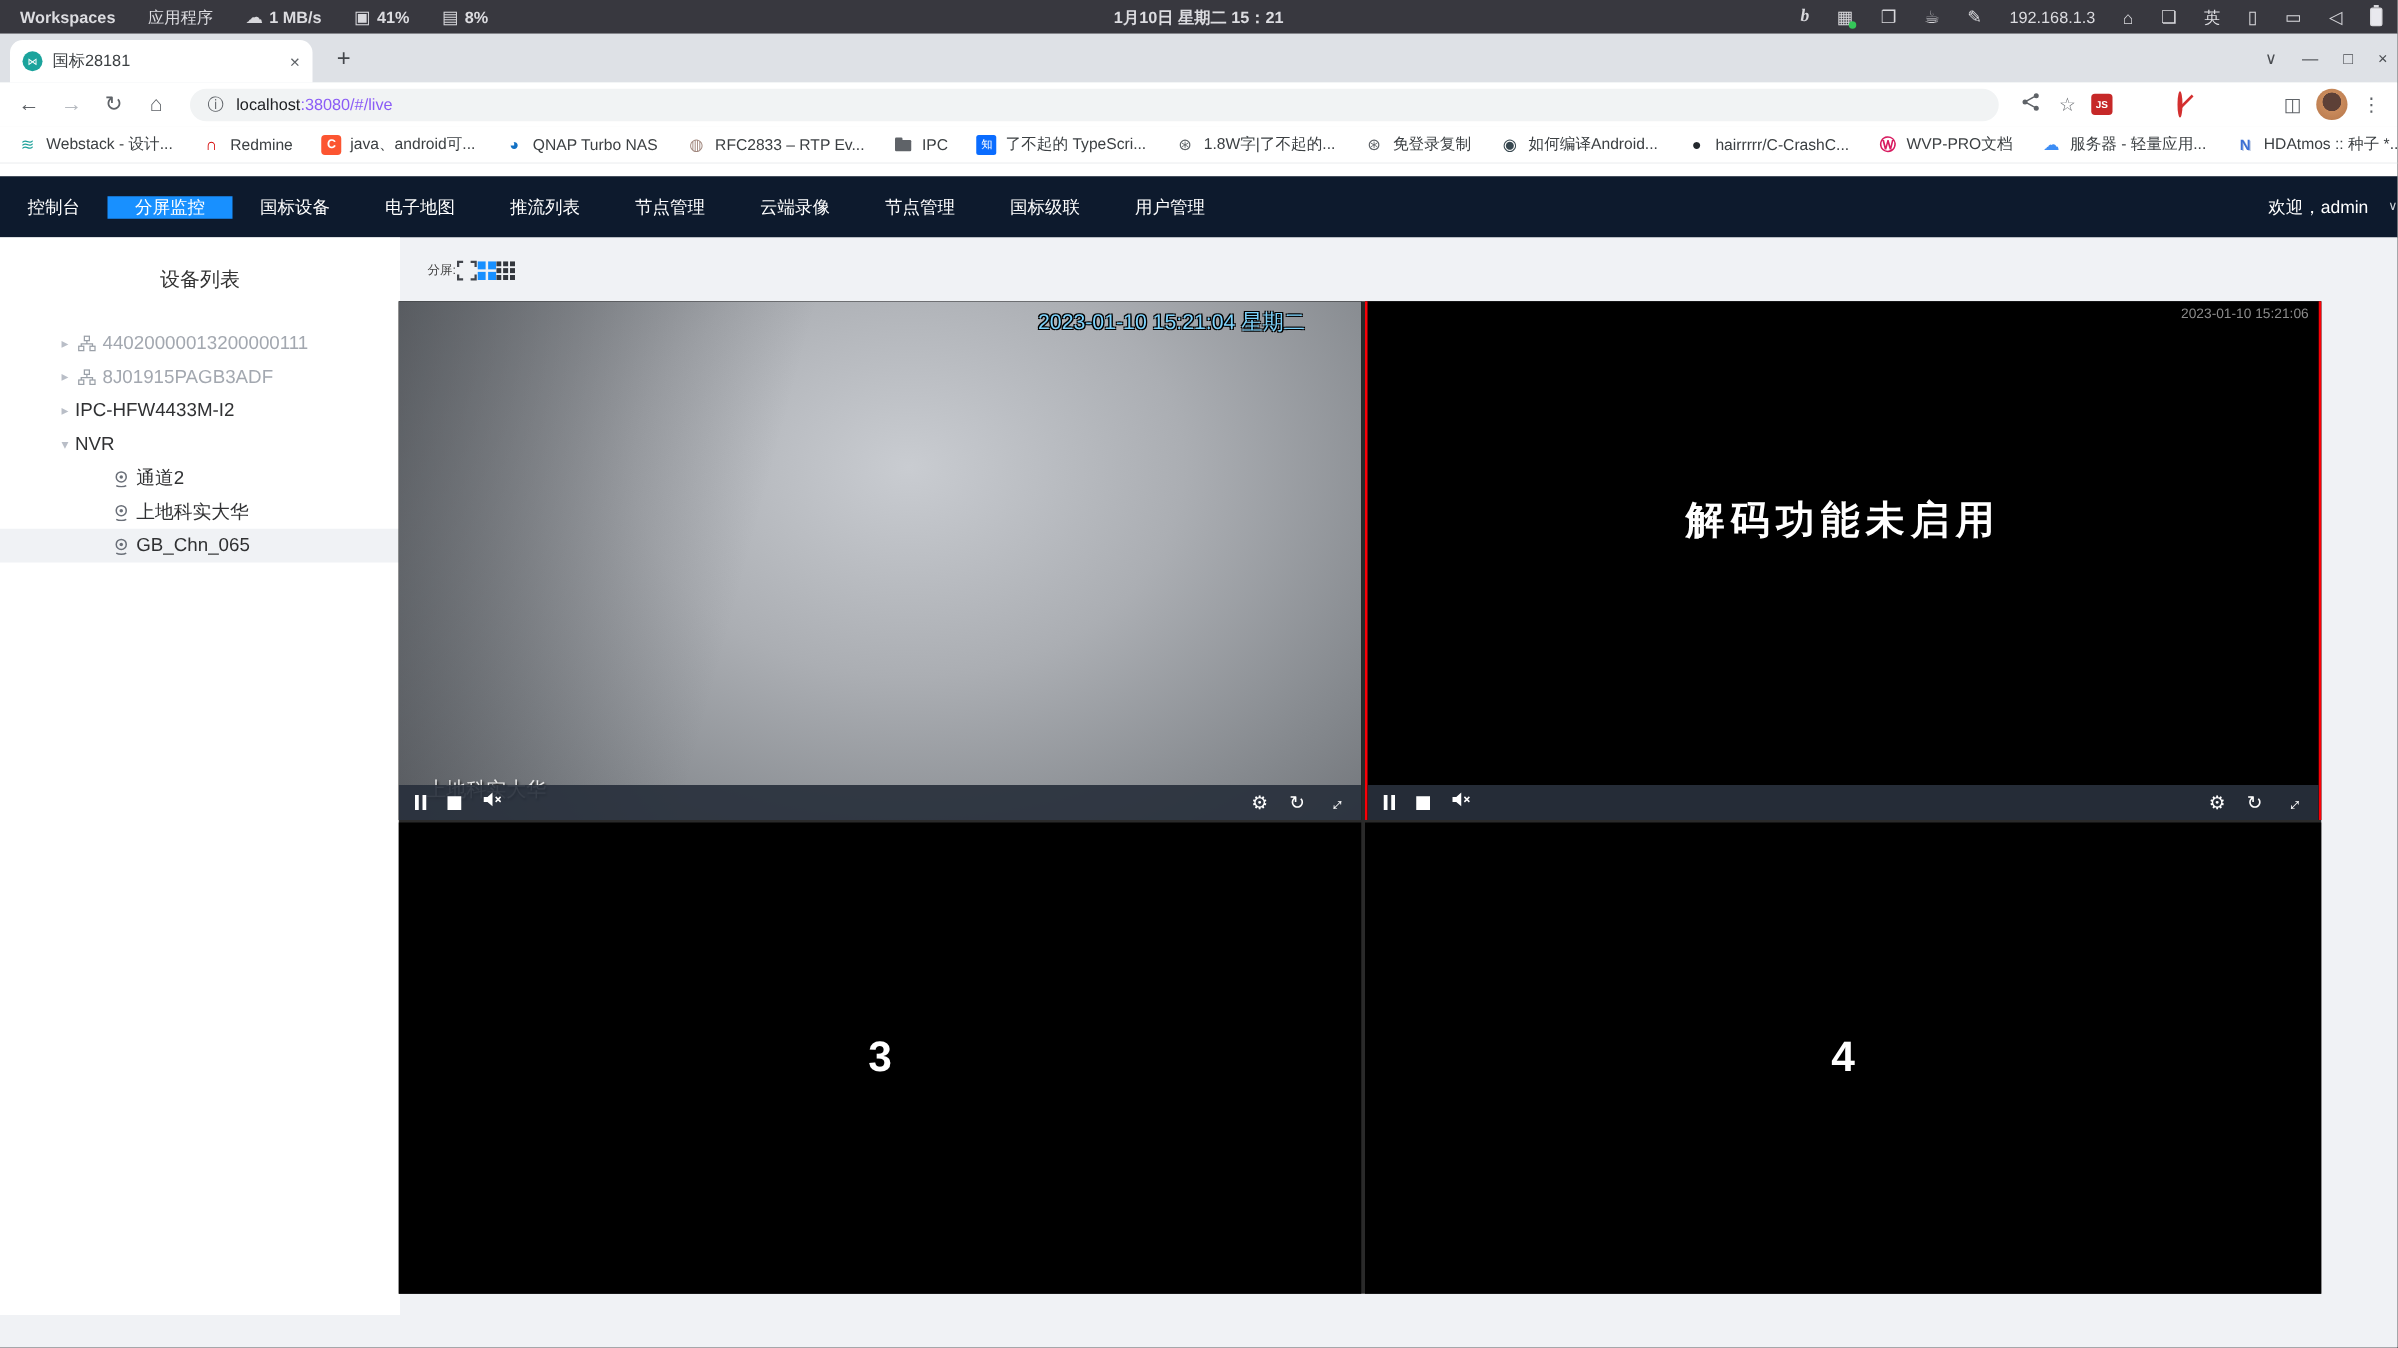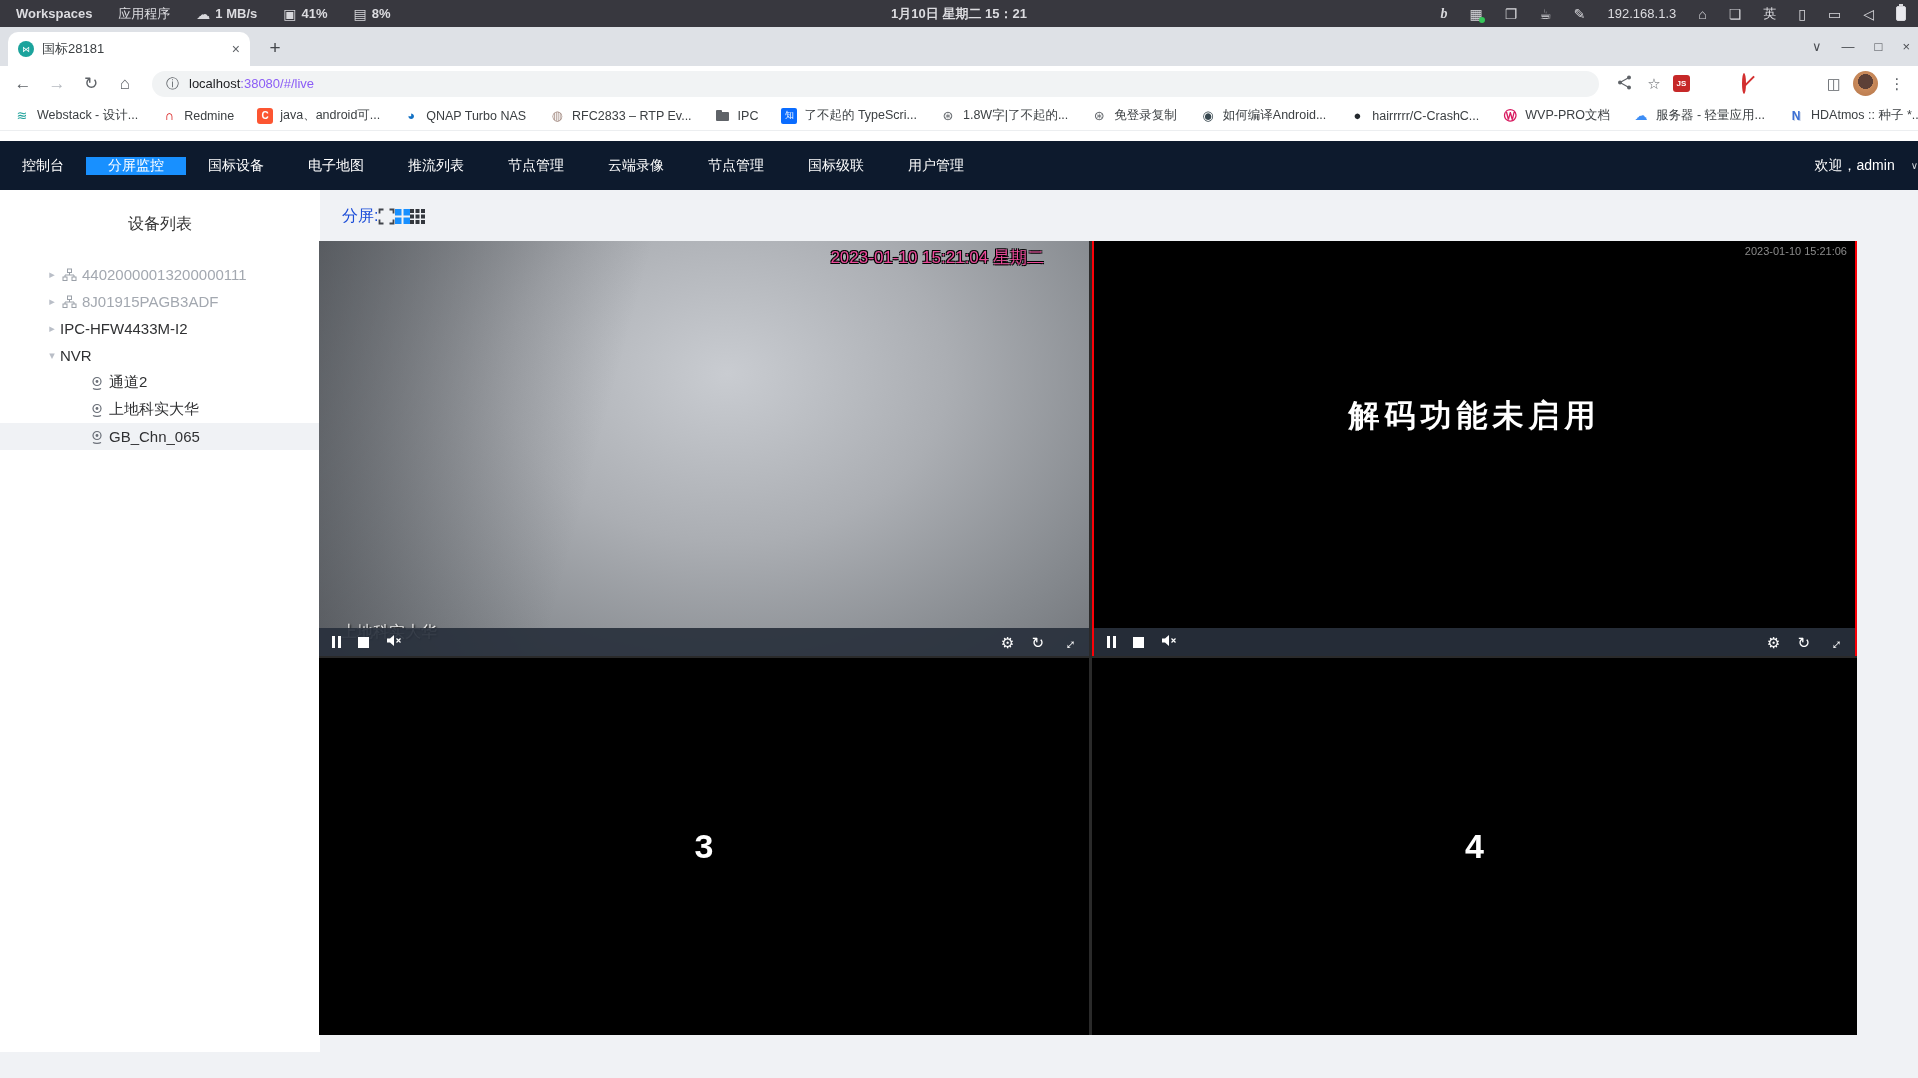--- a/index.html
+++ b/index.html
@@ -97,34 +97,34 @@
   .trow { height:27px; display:flex; align-items:center; font-size:15px; color:#303133; }
   .trow .caret { width:16px; color:#b9bec7; font-size:11px; text-align:center; flex:none; }
   .lvl1 { padding-left:44px; }
   .lvl2 { padding-left:88px; }
   .tico { margin:0 5px 0 2px; flex:none; display:flex; }
   .gray { color:#a3a8b0; }
   .sel { background:#f0f2f5; }
 
   
   .screenbar { position:absolute; top:14px; left:342px; display:flex; align-items:center; 
-               font-size:16px; color:#1d4ed8; height:24px; }
+               font-size:10px; color:#404040; height:24px; }
   .sicon { display:flex; align-items:center; }
 
   
   .videogrid { position:absolute; top:51px; left:319px; width:1538px; height:794px; background:#2a2a2a;
                display:grid; grid-template-columns:770px 765px; grid-template-rows:415px 377px;
                column-gap:3px; row-gap:2px; }
   .cell { position:relative; background:#000; overflow:hidden; }
   .cell.v2sel { border-left:2px solid #fb0007; border-right:2px solid #fb0007; }
   .vid-img { position:absolute; inset:0;
     background:
       linear-gradient(105deg, rgba(48,51,56,0.5) 0%, rgba(48,51,56,0) 38%),
       radial-gradient(95% 135% at 53% 32%, #c9ccd1 0%, #abaeb3 30%, #84888d 58%, #606368 85%, #4e5156 100%); }
-  .osd-time { position:absolute; top:5px; right:45px; color:#ec4899; font-size:17px;
+  .osd-time { position:absolute; top:5px; right:45px; color:#7dd3fc; font-size:17px;
               text-shadow:1px 1px 0 #000,-1px -1px 0 #000,1px -1px 0 #000,-1px 1px 0 #000; }
   .osd-name { position:absolute; bottom:13px; left:22px; color:#e8e8e8; font-size:16px; z-index:1;
               text-shadow:1px 1px 2px #000; }
   .pbar { position:absolute; bottom:0; left:0; right:0; height:28px; background:rgba(40,48,60,0.92);
           display:flex; align-items:center; padding:0 13px; gap:17px; z-index:2; color:#fff; }
   .pp { display:inline-flex; gap:3px; }
   .pp i { width:3px; height:12px; background:#fff; }
   .stopbtn { width:11px; height:11px; background:#fff; }
   .spacer { flex:1; }
   .bitrate { font-size:12px; color:#fff;margin-top:46px; }

